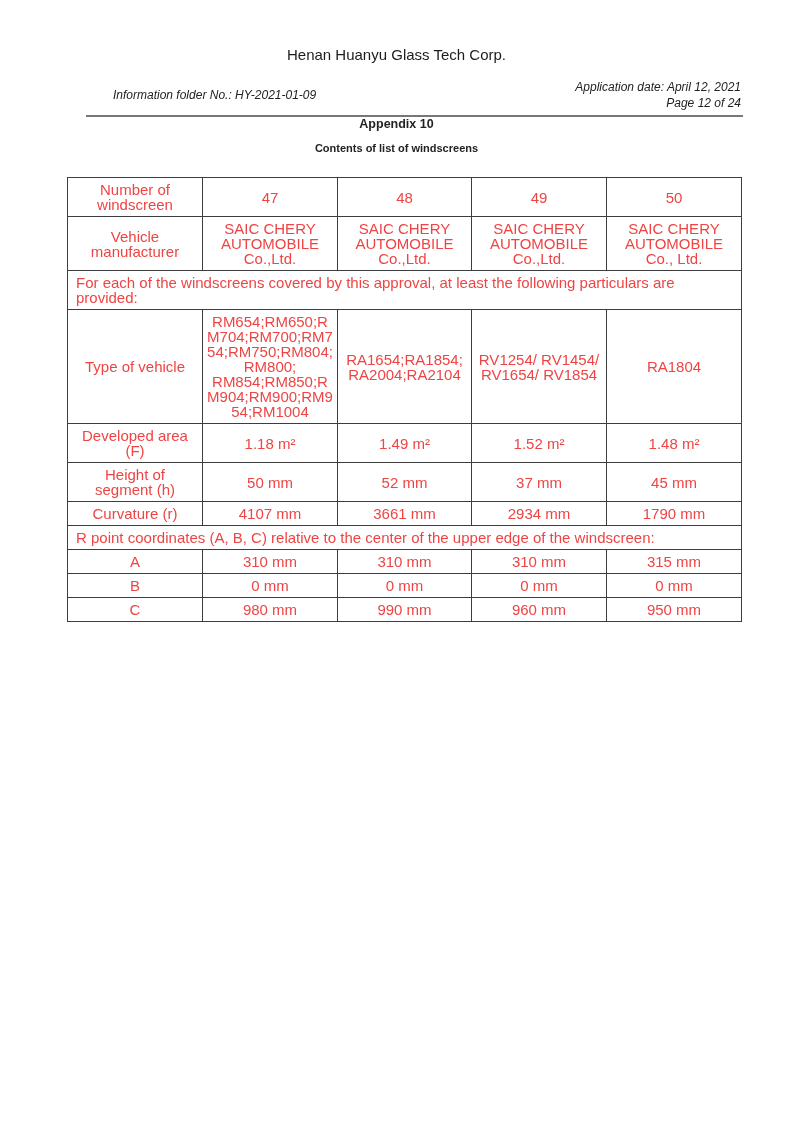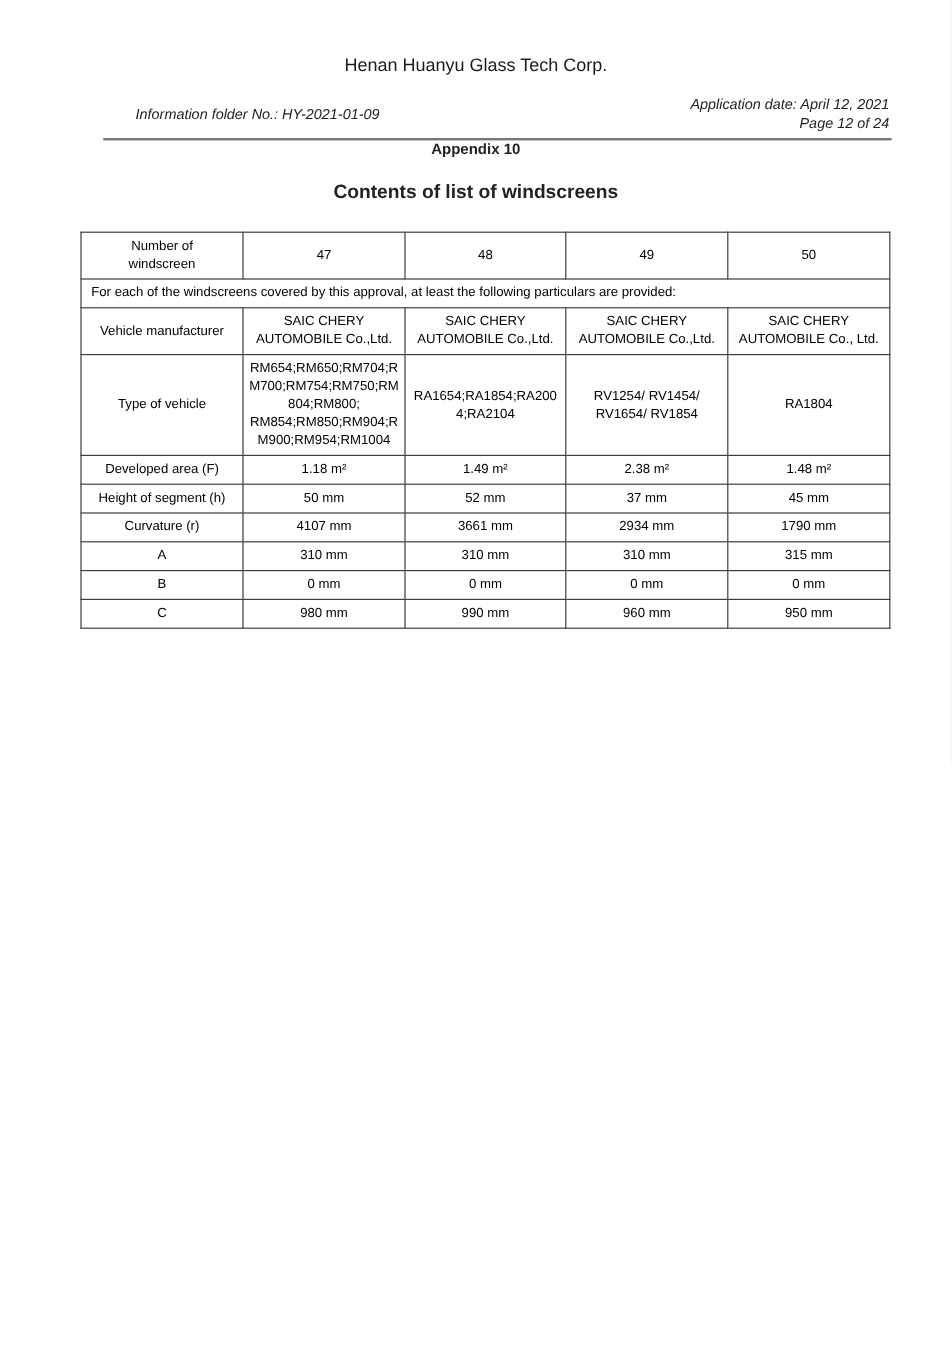--- a/index.html
+++ b/index.html
@@ -35,32 +35,32 @@
     height: 2px;
     background: #777777;
     margin: 4px 50px 0 86px;
   }
   .appendix-title {
     text-align: center;
     font-size: 12.5px;
     font-weight: bold;
   }
   .appendix-subtitle {
-    margin-top: 21px;
+    margin-top: 11px;
     text-align: center;
-    font-size: 16px;
+    font-size: 11px;
     font-weight: bold;
   }
   table.ws-table {
     border-collapse: collapse;
     table-layout: fixed;
     width: 674px;
     margin: 23px 0 0 67px;
-    font-size: 11px;
-    color: #000000;
+    font-size: 15px;
+    color: #ef4444;
   }
   .ws-table td {
     border: 1px solid #3d3d3d;
     text-align: center;
     vertical-align: middle;
     padding: 4px 4px;
     line-height: 15px;
     overflow-wrap: break-word;
     word-wrap: break-word;
   }
@@ -101,57 +101,60 @@
     </colgroup>
     <tbody>
       <tr>
         <td class="row-label">Number of windscreen</td>
         <td>47</td>
         <td>48</td>
         <td>49</td>
         <td>50</td>
       </tr>
       <tr>
-        <td class="span-row" colspan="5">For each of the windscreens covered by this approval, at least the following particulars are provided:</td>
-      </tr>
-      <tr>
         <td class="row-label">Vehicle manufacturer</td>
         <td>SAIC CHERY AUTOMOBILE Co.,Ltd.</td>
         <td>SAIC CHERY AUTOMOBILE Co.,Ltd.</td>
         <td>SAIC CHERY AUTOMOBILE Co.,Ltd.</td>
         <td>SAIC CHERY AUTOMOBILE Co., Ltd.</td>
+      </tr>
+      <tr>
+        <td class="span-row" colspan="5">For each of the windscreens covered by this approval, at least the following particulars are provided:</td>
       </tr>
       <tr>
         <td class="row-label">Type of vehicle</td>
         <td class="prewrap">RM654;RM650;RM704;RM700;RM754;RM750;RM804;RM800;
 RM854;RM850;RM904;RM900;RM954;RM1004</td>
         <td class="prewrap">RA1654;RA1854;RA2004;RA2104</td>
         <td class="prewrap">RV1254/ RV1454/ RV1654/ RV1854</td>
         <td class="prewrap">RA1804</td>
       </tr>
       <tr>
         <td class="row-label">Developed area (F)</td>
         <td>1.18 m²</td>
         <td>1.49 m²</td>
-        <td>2.38 m²</td>
+        <td>1.52 m²</td>
         <td>1.48 m²</td>
       </tr>
       <tr>
         <td class="row-label">Height of segment (h)</td>
         <td>50 mm</td>
         <td>52 mm</td>
         <td>37 mm</td>
         <td>45 mm</td>
       </tr>
       <tr>
         <td class="row-label">Curvature (r)</td>
         <td>4107 mm</td>
         <td>3661 mm</td>
         <td>2934 mm</td>
         <td>1790 mm</td>
+      </tr>
+      <tr>
+        <td class="span-row" colspan="5">R point coordinates (A, B, C) relative to the center of the upper edge of the windscreen:</td>
       </tr>
       <tr>
         <td class="row-label">A</td>
         <td>310 mm</td>
         <td>310 mm</td>
         <td>310 mm</td>
         <td>315 mm</td>
       </tr>
       <tr>
         <td class="row-label">B</td>

